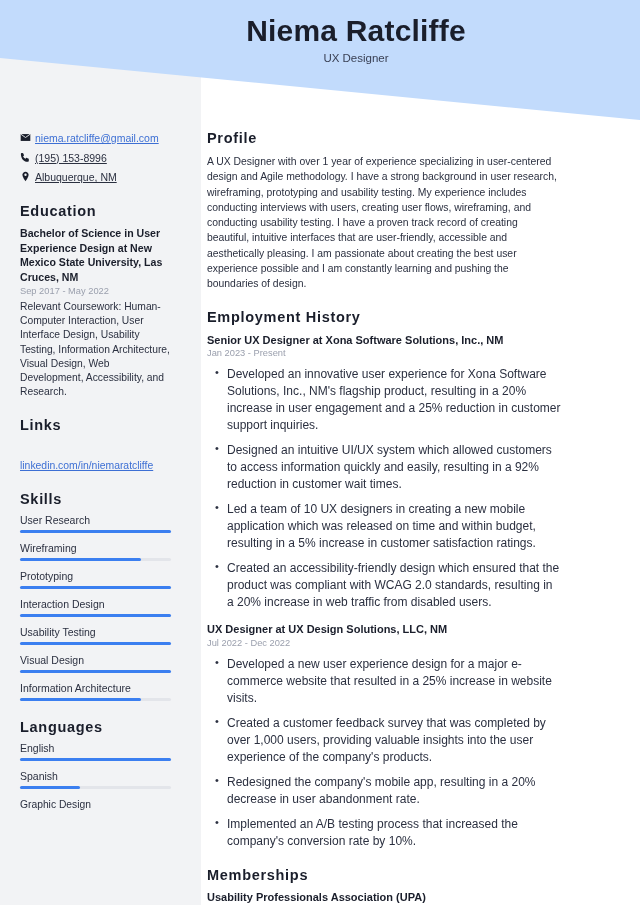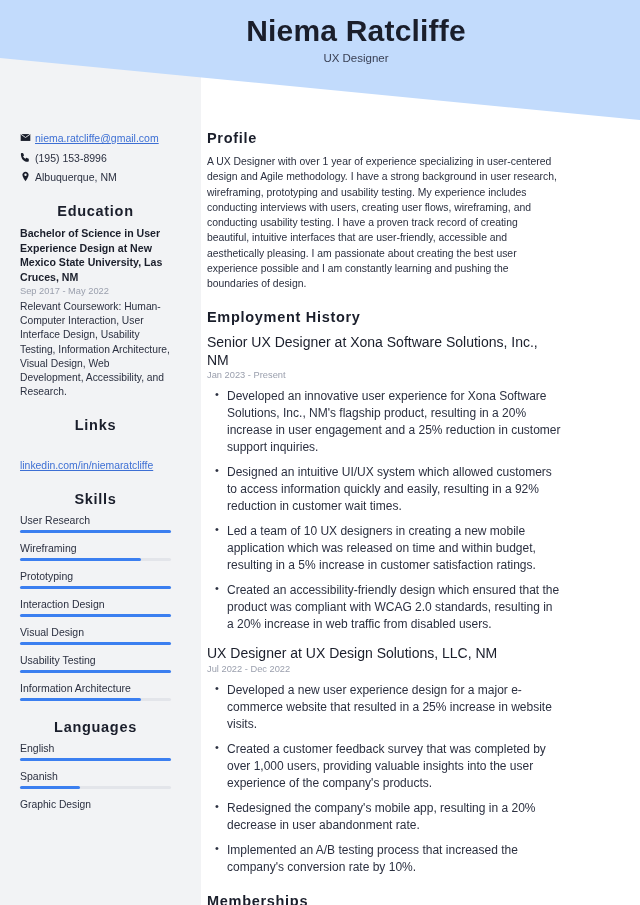--- a/index.html
+++ b/index.html
@@ -39,47 +39,47 @@
 
   
   .cols { position: absolute; left: 0; top: 0; width: 588px; height: 905px; display: flex; }
   .sidebar { width: 201px; padding: 132px 16px 0 20px; position: relative; }
   .main { width: 439px; padding: 130px 26px 0 20px; position: relative; }
 
   
   .contact-row { display: flex; align-items: flex-start; margin-bottom: 6px; }
   .c-icon { width: 15px; flex: 0 0 15px; color: #1a1e2b; display: inline-flex; align-items: center; }
   .c-icon svg { display: block; }
-  .c-text { font-size: 10.5px; color: #2b3040; line-height: 1.3; }
+  .c-text { font-size: 10.5px; color: #2b3040; line-height: 1.3; text-decoration: underline; }
   .c-link { font-size: 10.5px; color: #3d6fd4; text-decoration: underline; line-height: 1.3; }
 
   
   .side-h {
     font-size: 14.5px; font-weight: bold; color: #1a1e2b;
-    letter-spacing: 0.7px; margin: 18px 0 7px 0; text-align: center;
+    letter-spacing: 0.7px; margin: 18px 0 7px 0;
   }
   .side-sub { font-size: 10.6px; font-weight: bold; color: #1a1e2b; line-height: 1.38; }
   .side-date { font-size: 9.3px; color: #9a9fad; margin-top: 1px; line-height: 1.35; }
   .side-body { font-size: 10.3px; color: #2b3040; line-height: 1.38; margin-top: 2px; }
   .side-link { font-size: 10.4px; color: #3d6fd4; text-decoration: underline; display: inline-block; margin-top: 20px;}
 
   
   .skill { margin-bottom: 9px; }
   .skill-label { font-size: 10.5px; color: #2b3040; margin-bottom: 4px; }
   .bar { position: relative; width: 151px; height: 3px; background: #e3e5ea; border-radius: 2px; }
   .bar-fill { position: absolute; left: 0; top: 0; height: 3px; background: #3b7ff0; border-radius: 2px; }
 
   
   .main-h {
     font-size: 14.5px; font-weight: bold; color: #1a1e2b;
     letter-spacing: 0.7px; margin-bottom: 8px;
   }
   .sec { margin-bottom: 17px; }
   .para { font-size: 10.4px; color: #2b3040; line-height: 1.47; }
-  .job-title { font-size: 14px; font-weight: normal; color: #1a1e2b; line-height: 1.3; }
+  .job-title { font-size: 11px; font-weight: bold; color: #1a1e2b; line-height: 1.3; }
   .job-date { font-size: 9.3px; color: #9a9fad; margin-top: 1px; margin-bottom: 3px; }
   ul.bullets { list-style: none; margin: 0 0 0 4px; padding: 0; }
   ul.bullets li {
     position: relative; padding-left: 16px; font-size: 12px; color: #2b3040;
     line-height: 1.42; margin-bottom: 1px; margin-top: 8px;
   }
   ul.bullets li::before {
     content: "•"; position: absolute; left: 4px; top: -1px; font-size: 11px; color: #2b3040;
   }
   .job-block { margin-bottom: 11px; }
@@ -162,27 +162,27 @@
               <div class="bar-fill" style="width: 100%;"></div>
             </div>
         </div>
         <div class="skill">
           <div class="skill-label">Interaction Design</div>
           <div class="bar">
               <div class="bar-fill" style="width: 100%;"></div>
             </div>
         </div>
         <div class="skill">
+          <div class="skill-label">Usability Testing</div>
+          <div class="bar">
+              <div class="bar-fill" style="width: 100%;"></div>
+            </div>
+        </div>
+        <div class="skill">
           <div class="skill-label">Visual Design</div>
-          <div class="bar">
-              <div class="bar-fill" style="width: 100%;"></div>
-            </div>
-        </div>
-        <div class="skill">
-          <div class="skill-label">Usability Testing</div>
           <div class="bar">
               <div class="bar-fill" style="width: 100%;"></div>
             </div>
         </div>
         <div class="skill">
           <div class="skill-label">Information Architecture</div>
           <div class="bar">
               <div class="bar-fill" style="width: 80%;"></div>
             </div>
         </div>

